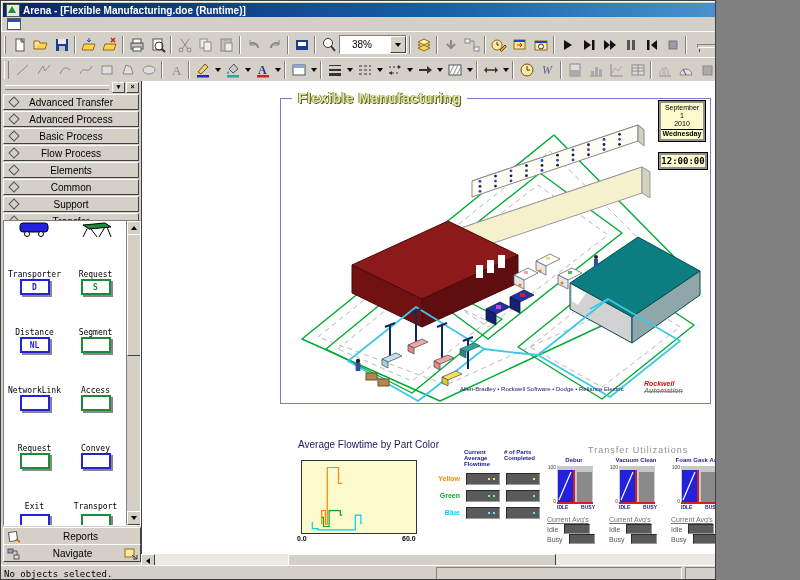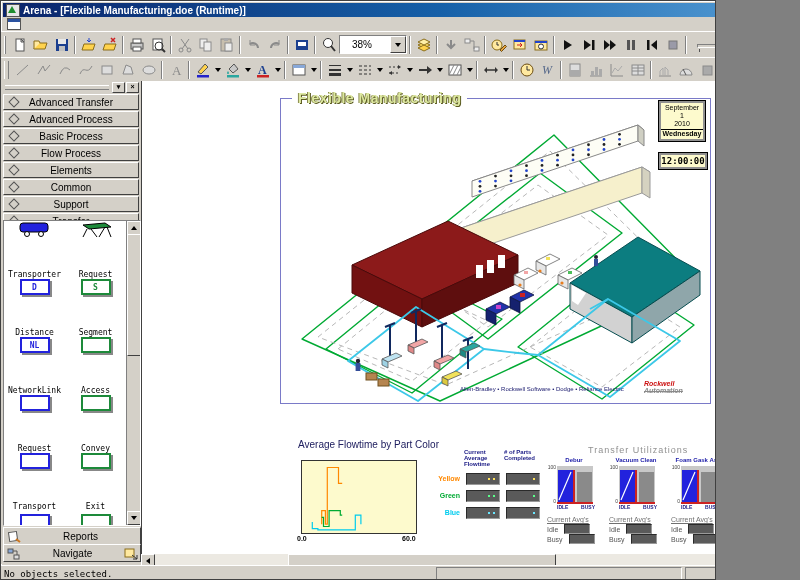--- a/index.html
+++ b/index.html
@@ -630,26 +630,26 @@
           </div>
           <div class="titem">
             <span class="t-box t-blue"></span>
             <span class="lbl">Request</span>
           </div>
           <div class="titem">
             <span class="t-box t-green"></span>
             <span class="lbl">Convey</span>
           </div>
           <div class="titem">
+            <span class="t-box t-green"></span>
+            <span class="lbl">Exit</span>
+          </div>
+          <div class="titem">
             <span class="t-box t-blue"></span>
             <span class="lbl">Transport</span>
-          </div>
-          <div class="titem">
-            <span class="t-box t-green"></span>
-            <span class="lbl">Exit</span>
           </div>
           <div class="titem" style="height: 24px;">
             <span class="t-box t-blue"></span>
           </div>
           <div class="titem" style="height: 24px;">
             <span class="t-box t-green"></span>
           </div>
         </div>
       <div class="tpl-scroll">
         <span class="sbtn" style="top:0">

